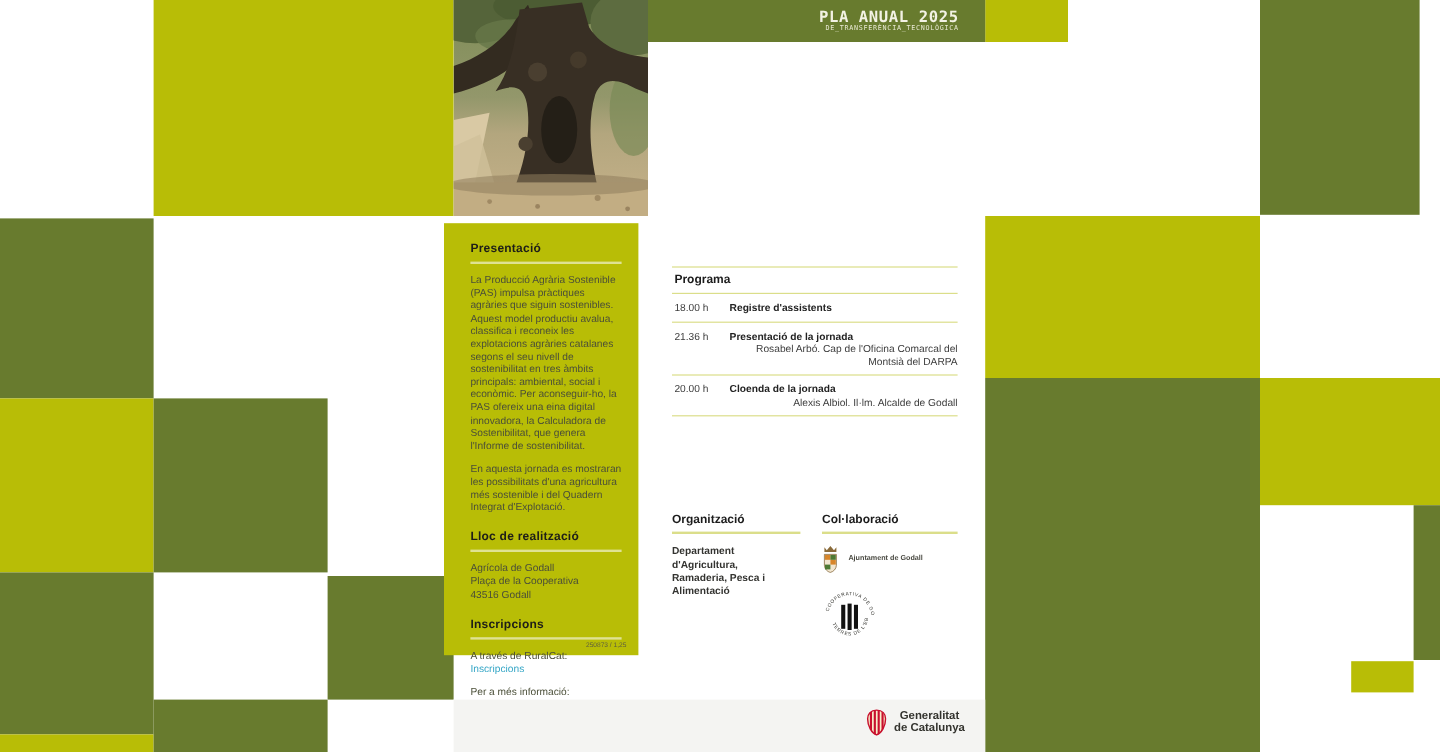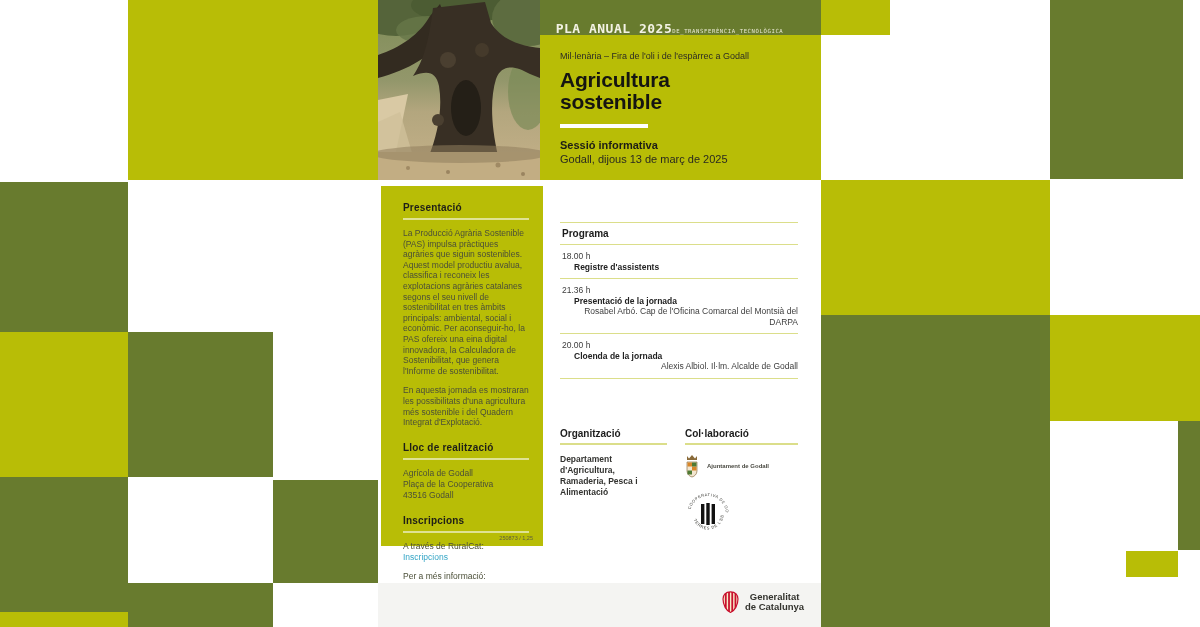--- a/index.html
+++ b/index.html
@@ -7,53 +7,53 @@
   .canvas {
     position:relative; width:1200px; height:627px; overflow:hidden;
     font-family:"Liberation Sans", sans-serif; background:#ffffff;
   }
   .abs { position:absolute; }
   .yellow { background:#b8bd06; }
   .olive  { background:#687b2e; }
 
   
   .brand-band { left:540px; top:0; width:281px; height:35px; background:#687b2e;
-    display:flex; flex-direction:row; align-items:flex-end; justify-content:center;
+    display:flex; flex-direction:column; align-items:flex-end; justify-content:center;
     padding-right:22px; }
   .brand-title { font-family:"DejaVu Sans Mono", monospace; font-weight:bold;
     font-size:13px; line-height:13px; color:#f3f2e4; letter-spacing:0.5px; }
   .brand-sub { font-family:"DejaVu Sans Mono", monospace; font-size:5.6px;
     line-height:7px; color:#e8e8d2; letter-spacing:0.6px; }
 
   
   .header { left:540px; top:35px; width:281px; height:145px; background:#b8bd06;
     padding:16px 18px 0 20px; }
   .kicker { font-size:9px; line-height:11px; color:#2c2c24; }
   .title { margin-top:7px; font-size:21px; line-height:22px; font-weight:bold;
     color:#151511; letter-spacing:-0.2px; }
   .white-rule { width:88px; height:4px; background:#ffffff; margin-top:11px; }
   .session { margin-top:11px; font-size:11px; line-height:12px; font-weight:bold; color:#1c1c16; }
   .date { margin-top:2px; font-size:11px; line-height:12px; color:#2a2a20; }
 
   
-  .sidebar { left:381px; top:186px; width:162px; height:360px; background:#b8bd06;
+  .sidebar { left:370px; top:186px; width:162px; height:360px; background:#b8bd06;
     padding:16px 14px 4px 22px; }
   .sb-h { font-size:10px; font-weight:bold; color:#1e1e18; letter-spacing:0.2px; }
   .sb-rule { height:2px; background:#dfe293; margin-top:5px; margin-bottom:8px; }
   .sb-p { font-size:8.5px; line-height:10.6px; color:#4b4f38; margin-bottom:9px; }
   .sb-line { font-size:8.5px; line-height:11px; color:#4b4f38; }
   .sb-sec { margin-top:14px; }
   a.lnk { color:#35a6c6; text-decoration:none; }
   .doc-num { position:absolute; right:10px; bottom:5px; font-size:5.5px; color:#5c5c40; }
 
   
   .program { left:560px; top:195px; width:238px; }
   .pg-head { border-top:1px solid #dbde8a; border-bottom:1px solid #dbde8a;
     padding:5px 0 5px 2px; font-size:10px; font-weight:bold; color:#1c1c1c;margin-top:27px; }
-  .pg-row { display:flex; border-bottom:1px solid #dbde8a; padding:6px 0 6px 2px;flex-direction:column; }
+  .pg-row { display:flex; border-bottom:1px solid #dbde8a; padding:6px 0 6px 2px; }
   .pg-time { width:34px; flex:none; font-size:8.5px; line-height:10.5px; color:#3d3d3d; }
   .pg-body { margin-left:12px; flex:1; }
   .pg-title { font-size:8.5px; line-height:10.5px; font-weight:bold; color:#222222; }
   .pg-spk { font-size:8.5px; line-height:10.5px; color:#3d3d3d; margin-left:2px;text-align:right; }
 
   
   .orgs { left:560px; top:428px; width:238px; height:120px; }
   .org-col { position:absolute; top:0; }
   .org-h { font-size:10px; font-weight:bold; color:#1c1c1c; }
   .org-rule { height:1.5px; background:#dbde8a; margin-top:4px; margin-bottom:9px; }
@@ -120,30 +120,20 @@
       <circle cx="120" cy="165" r="2.5" fill="#a08a64"></circle>
       <circle cx="145" cy="174" r="2" fill="#9a8460"></circle>
     </svg>
   </div>
 
   <div class="abs brand-band">
     <div class="brand-title">PLA ANUAL 2025</div>
     <div class="brand-sub">DE_TRANSFERÈNCIA_TECNOLÒGICA</div>
   </div>
 
-  <div class="abs header">
-    <div class="kicker">Mil·lenària – Fira de l'oli i de l'espàrrec a Godall</div>
-    <div class="title">
-      <div>Agricultura</div>
-      <div>sostenible</div>
-    </div>
-    <div class="white-rule"></div>
-    <div class="session">Sessió informativa</div>
-    <div class="date">Godall, dijous 13 de març de 2025</div>
-  </div>
 
   <div class="abs sidebar">
     <div>
       <div class="sb-h">Presentació</div>
       <div class="sb-rule"></div>
       <div class="sb-p">La Producció Agrària Sostenible (PAS) impulsa pràctiques agràries que siguin sostenibles. Aquest model productiu avalua, classifica i reconeix les explotacions agràries catalanes segons el seu nivell de sostenibilitat en tres àmbits principals: ambiental, social i econòmic. Per aconseguir-ho, la PAS ofereix una eina digital innovadora, la Calculadora de Sostenibilitat, que genera l'Informe de sostenibilitat.</div>
       <div class="sb-p">En aquesta jornada es mostraran les possibilitats d'una agricultura més sostenible i del Quadern Integrat d'Explotació.</div>
     </div>
     <div class="sb-sec">
       <div class="sb-h">Lloc de realització</div>

